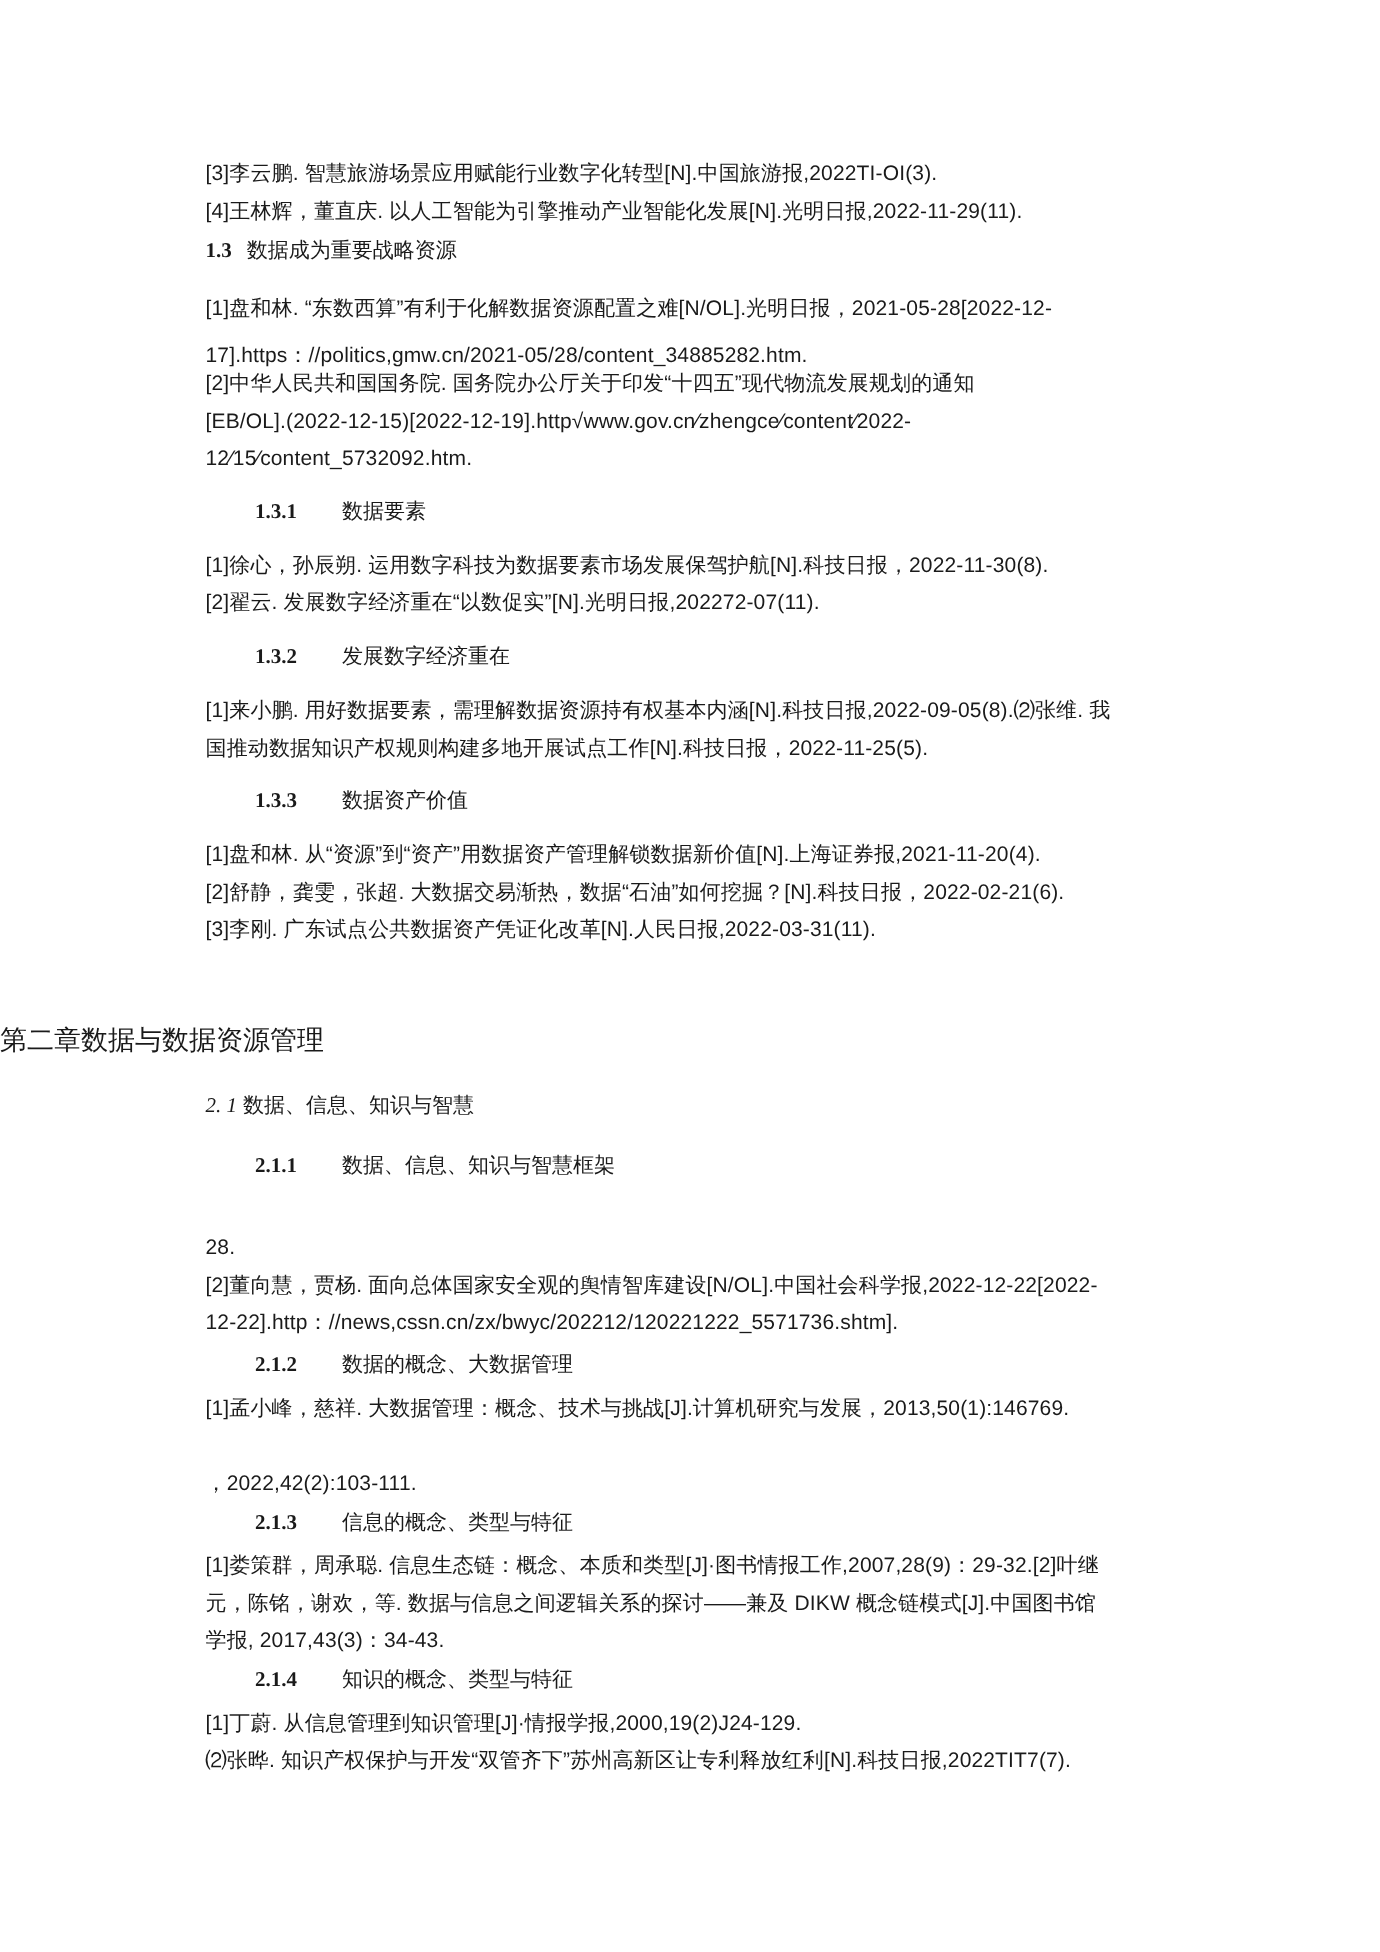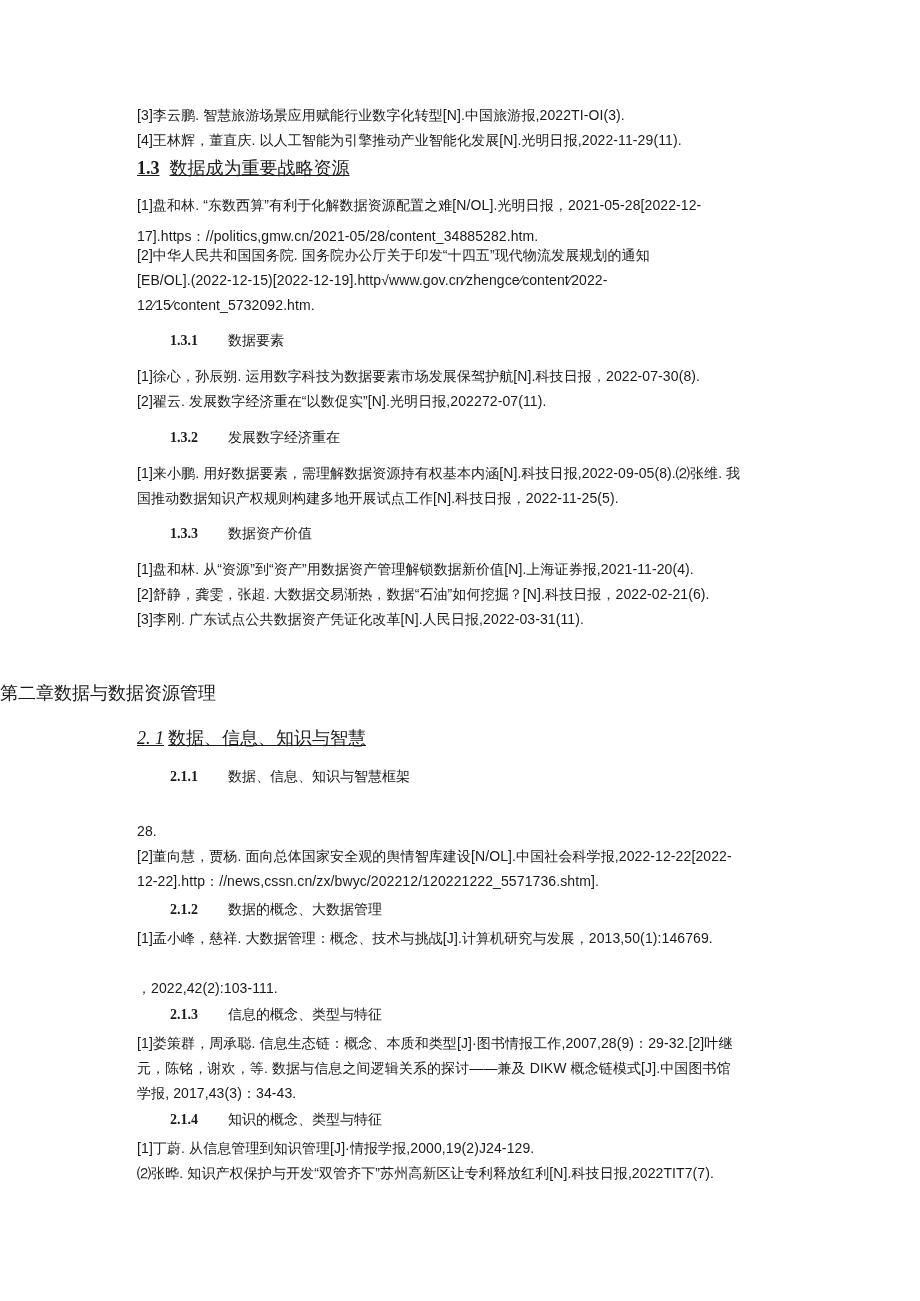--- a/index.html
+++ b/index.html
@@ -1,20 +1,20 @@
 <!DOCTYPE html>
 <html><head>
 <meta charset="utf-8">
 <style>
   html, body { margin: 0; padding: 0; background: #ffffff; }
   body { width: 920px; height: 1301px; position: relative; overflow: hidden;
          font-family: "Liberation Sans", "DejaVu Sans", sans-serif; color: #1a1a1a; }
   .page { position: absolute; left: 0; top: 0; width: 920px; height: 1010px; }
   .line { position: absolute; left: 137px; white-space: nowrap; font-size: 14px; line-height: 18px; letter-spacing: 0.1px; }
-  .h2 { position: absolute; left: 137px; font-family: "Liberation Serif", "DejaVu Serif", serif; font-size: 18px; line-height: 22px; text-decoration: underline; }
+  .h2 { position: absolute; left: 137px; font-family: "Liberation Serif", "DejaVu Serif", serif; font-size: 14px; line-height: 22px; }
   .h2 .num { font-weight: bold; margin-right: 10px; }
   .h2.italic .num { font-weight: normal; font-style: italic; margin-right: 4px; text-align: center; }
   .h3 { position: absolute; left: 170px; font-size: 14px; line-height: 18px; }
   .h3 .num { font-family: "Liberation Serif", "DejaVu Serif", serif; font-weight: bold; display: inline-block; width: 58px; }
   .chapter { position: absolute; left: 0; width: 920px; font-size: 18px; line-height: 24px; }
 </style>
 </head>
 <body>
 
 <div class="page">
@@ -27,21 +27,21 @@
   </div>
   <div class="line" style="top:196px">[1]盘和林. “东数西算”有利于化解数据资源配置之难[N/OL].光明日报，2021-05-28[2022-12-</div>
   <div class="line" style="top:227px">17].https：//politics,gmw.cn/2021-05/28/content_34885282.htm.</div>
   <div class="line" style="top:246px">[2]中华人民共和国国务院. 国务院办公厅关于印发“十四五”现代物流发展规划的通知</div>
   <div class="line" style="top:271px">[EB/OL].(2022-12-15)[2022-12-19].http√www.gov.cn∕zhengce∕content∕2022-</div>
   <div class="line" style="top:296px">12∕15∕content_5732092.htm.</div>
 
   <div class="h3" style="top:331px">
     <span class="num">1.3.1</span><span>数据要素</span>
   </div>
-  <div class="line" style="top:367px">[1]徐心，孙辰朔. 运用数字科技为数据要素市场发展保驾护航[N].科技日报，2022-07-30(8).</div>
+  <div class="line" style="top:367px">[1]徐心，孙辰朔. 运用数字科技为数据要素市场发展保驾护航[N].科技日报，2022-11-30(8).</div>
   <div class="line" style="top:392px">[2]翟云. 发展数字经济重在“以数促实”[N].光明日报,202272-07(11).</div>
 
   <div class="h3" style="top:428px">
     <span class="num">1.3.2</span><span>发展数字经济重在</span>
   </div>
   <div class="line" style="top:464px">[1]来小鹏. 用好数据要素，需理解数据资源持有权基本内涵[N].科技日报,2022-09-05(8).⑵张维. 我</div>
   <div class="line" style="top:489px">国推动数据知识产权规则构建多地开展试点工作[N].科技日报，2022-11-25(5).</div>
 
   <div class="h3" style="top:524px">
     <span class="num">1.3.3</span><span>数据资产价值</span>

